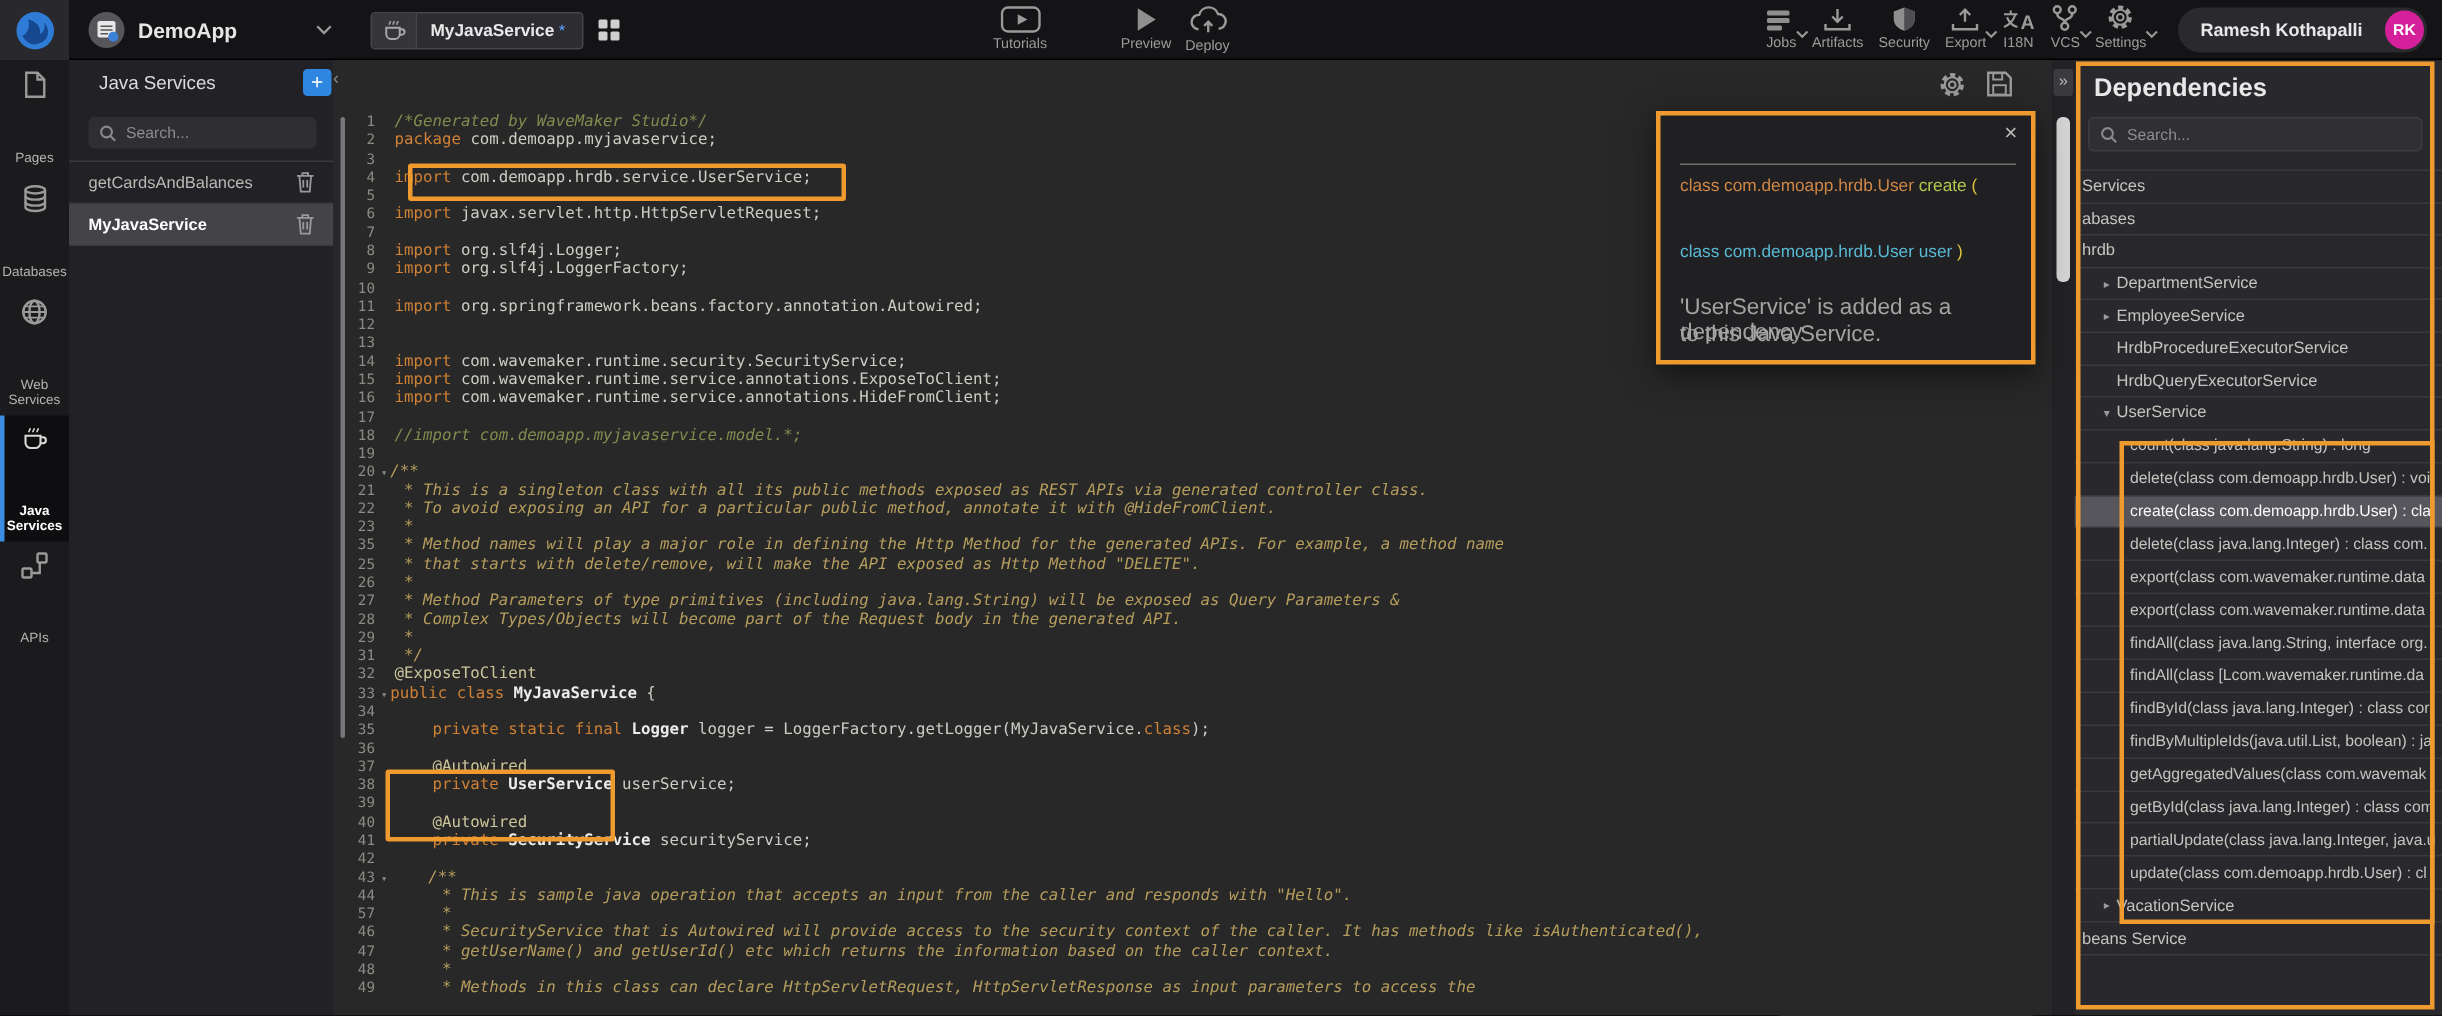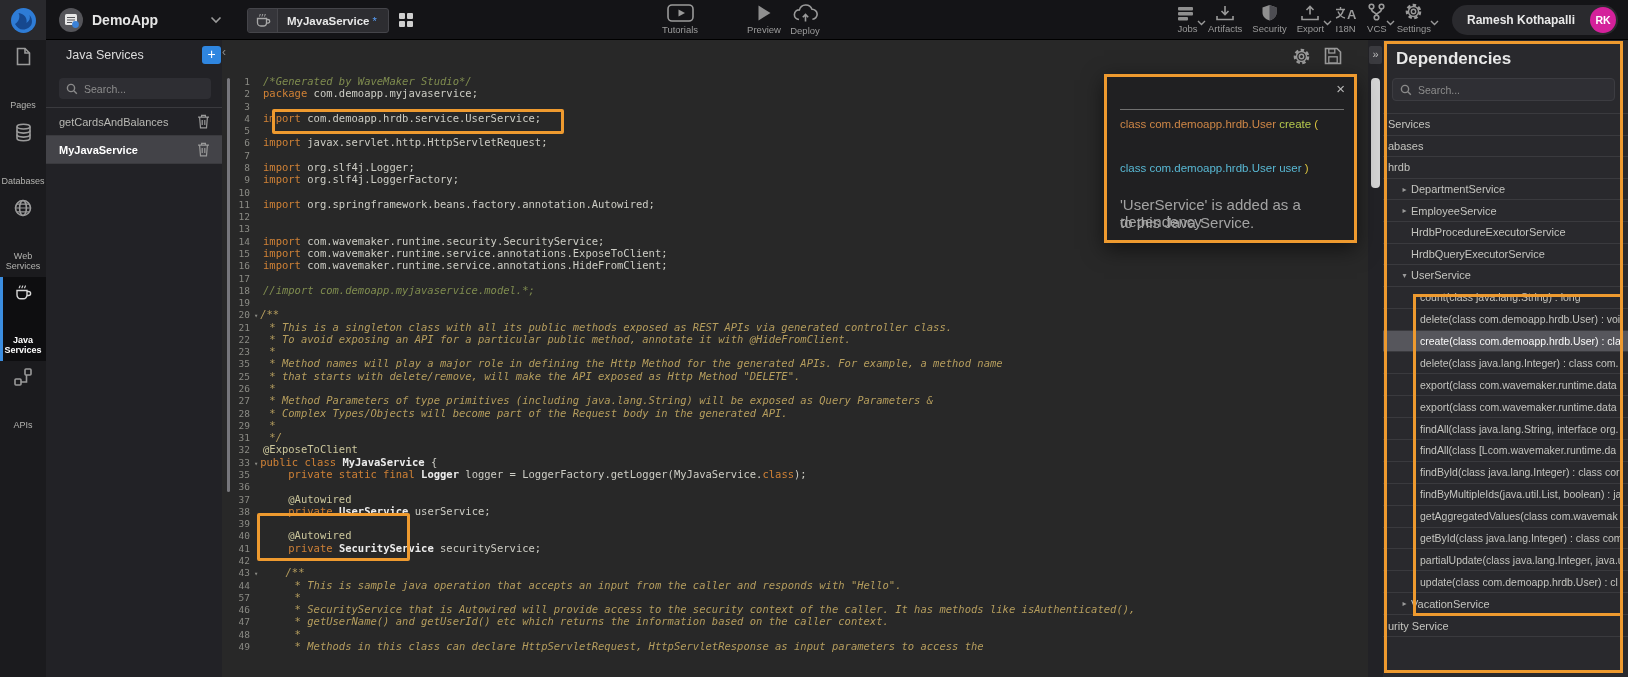--- a/index.html
+++ b/index.html
@@ -400,20 +400,21 @@
         <div class="cl"><span class="ln">23</span><span class="dc"> *</span></div>
         <div class="cl"><span class="ln">35</span><span class="dc"> * Method names will play a major role in defining the Http Method for the generated APIs. For example, a method name</span></div>
         <div class="cl"><span class="ln">25</span><span class="dc"> * that starts with delete/remove, will make the API exposed as Http Method "DELETE".</span></div>
         <div class="cl"><span class="ln">26</span><span class="dc"> *</span></div>
         <div class="cl"><span class="ln">27</span><span class="dc"> * Method Parameters of type primitives (including java.lang.String) will be exposed as Query Parameters &amp;</span></div>
         <div class="cl"><span class="ln">28</span><span class="dc"> * Complex Types/Objects will become part of the Request body in the generated API.</span></div>
         <div class="cl"><span class="ln">29</span><span class="dc"> *</span></div>
         <div class="cl"><span class="ln">31</span><span class="dc"> */</span></div>
         <div class="cl"><span class="ln">32</span><span class="an">@ExposeToClient</span></div>
         <div class="cl"><span class="ln">33</span><span class="fold">▾</span><span class="kw">public class</span><span class="idb"> MyJavaService</span><span class="pl"> {</span></div>
+        <div class="cl"><span class="ln">34</span></div>
         <div class="cl"><span class="ln">35</span><span class="pl">    </span><span class="kw">private static final</span><span class="idb"> Logger</span><span class="pl"> logger = LoggerFactory.getLogger(MyJavaService.</span><span class="kw">class</span><span class="pl">);</span></div>
         <div class="cl"><span class="ln">36</span></div>
         <div class="cl"><span class="ln">37</span><span class="pl">    </span><span class="an">@Autowired</span></div>
         <div class="cl"><span class="ln">38</span><span class="pl">    </span><span class="kw">private</span><span class="idb"> UserService</span><span class="pl"> userService;</span></div>
         <div class="cl"><span class="ln">39</span></div>
         <div class="cl"><span class="ln">40</span><span class="pl">    </span><span class="an">@Autowired</span></div>
         <div class="cl"><span class="ln">41</span><span class="pl">    </span><span class="kw">private</span><span class="idb"> SecurityService</span><span class="pl"> securityService;</span></div>
         <div class="cl"><span class="ln">42</span></div>
         <div class="cl"><span class="ln">43</span><span class="fold">▾</span><span class="pl">    </span><span class="dc">/**</span></div>
         <div class="cl"><span class="ln">44</span><span class="dc">     * This is sample java operation that accepts an input from the caller and responds with "Hello".</span></div>
@@ -514,21 +515,21 @@
           <span>partialUpdate(class java.lang.Integer, java.u</span>
         </div>
         <div class="dep-row m" style="height: 21.9px;">
           <span>update(class com.demoapp.hrdb.User) : cl</span>
         </div>
         <div class="dep-row t1" style="height: 22px;">
           <span class="arr">▸</span>
           <span>VacationService</span>
         </div>
         <div class="dep-row t0" style="height: 22px;">
-          <span>urity Service</span>
+          <span>beans Service</span>
         </div>
       </div>
     <div class="methods-box"></div>
     <div class="deps-outline"></div>
   </div>
 
   <div class="popup">
     <span class="popup-close">×</span>
     <div class="popup-sep"></div>
     <div class="sig" id="sig1" style="top:41px;"><span class="cls">class com.demoapp.hrdb.User</span><span class="fn">  create</span><span class="par"> (</span></div>

